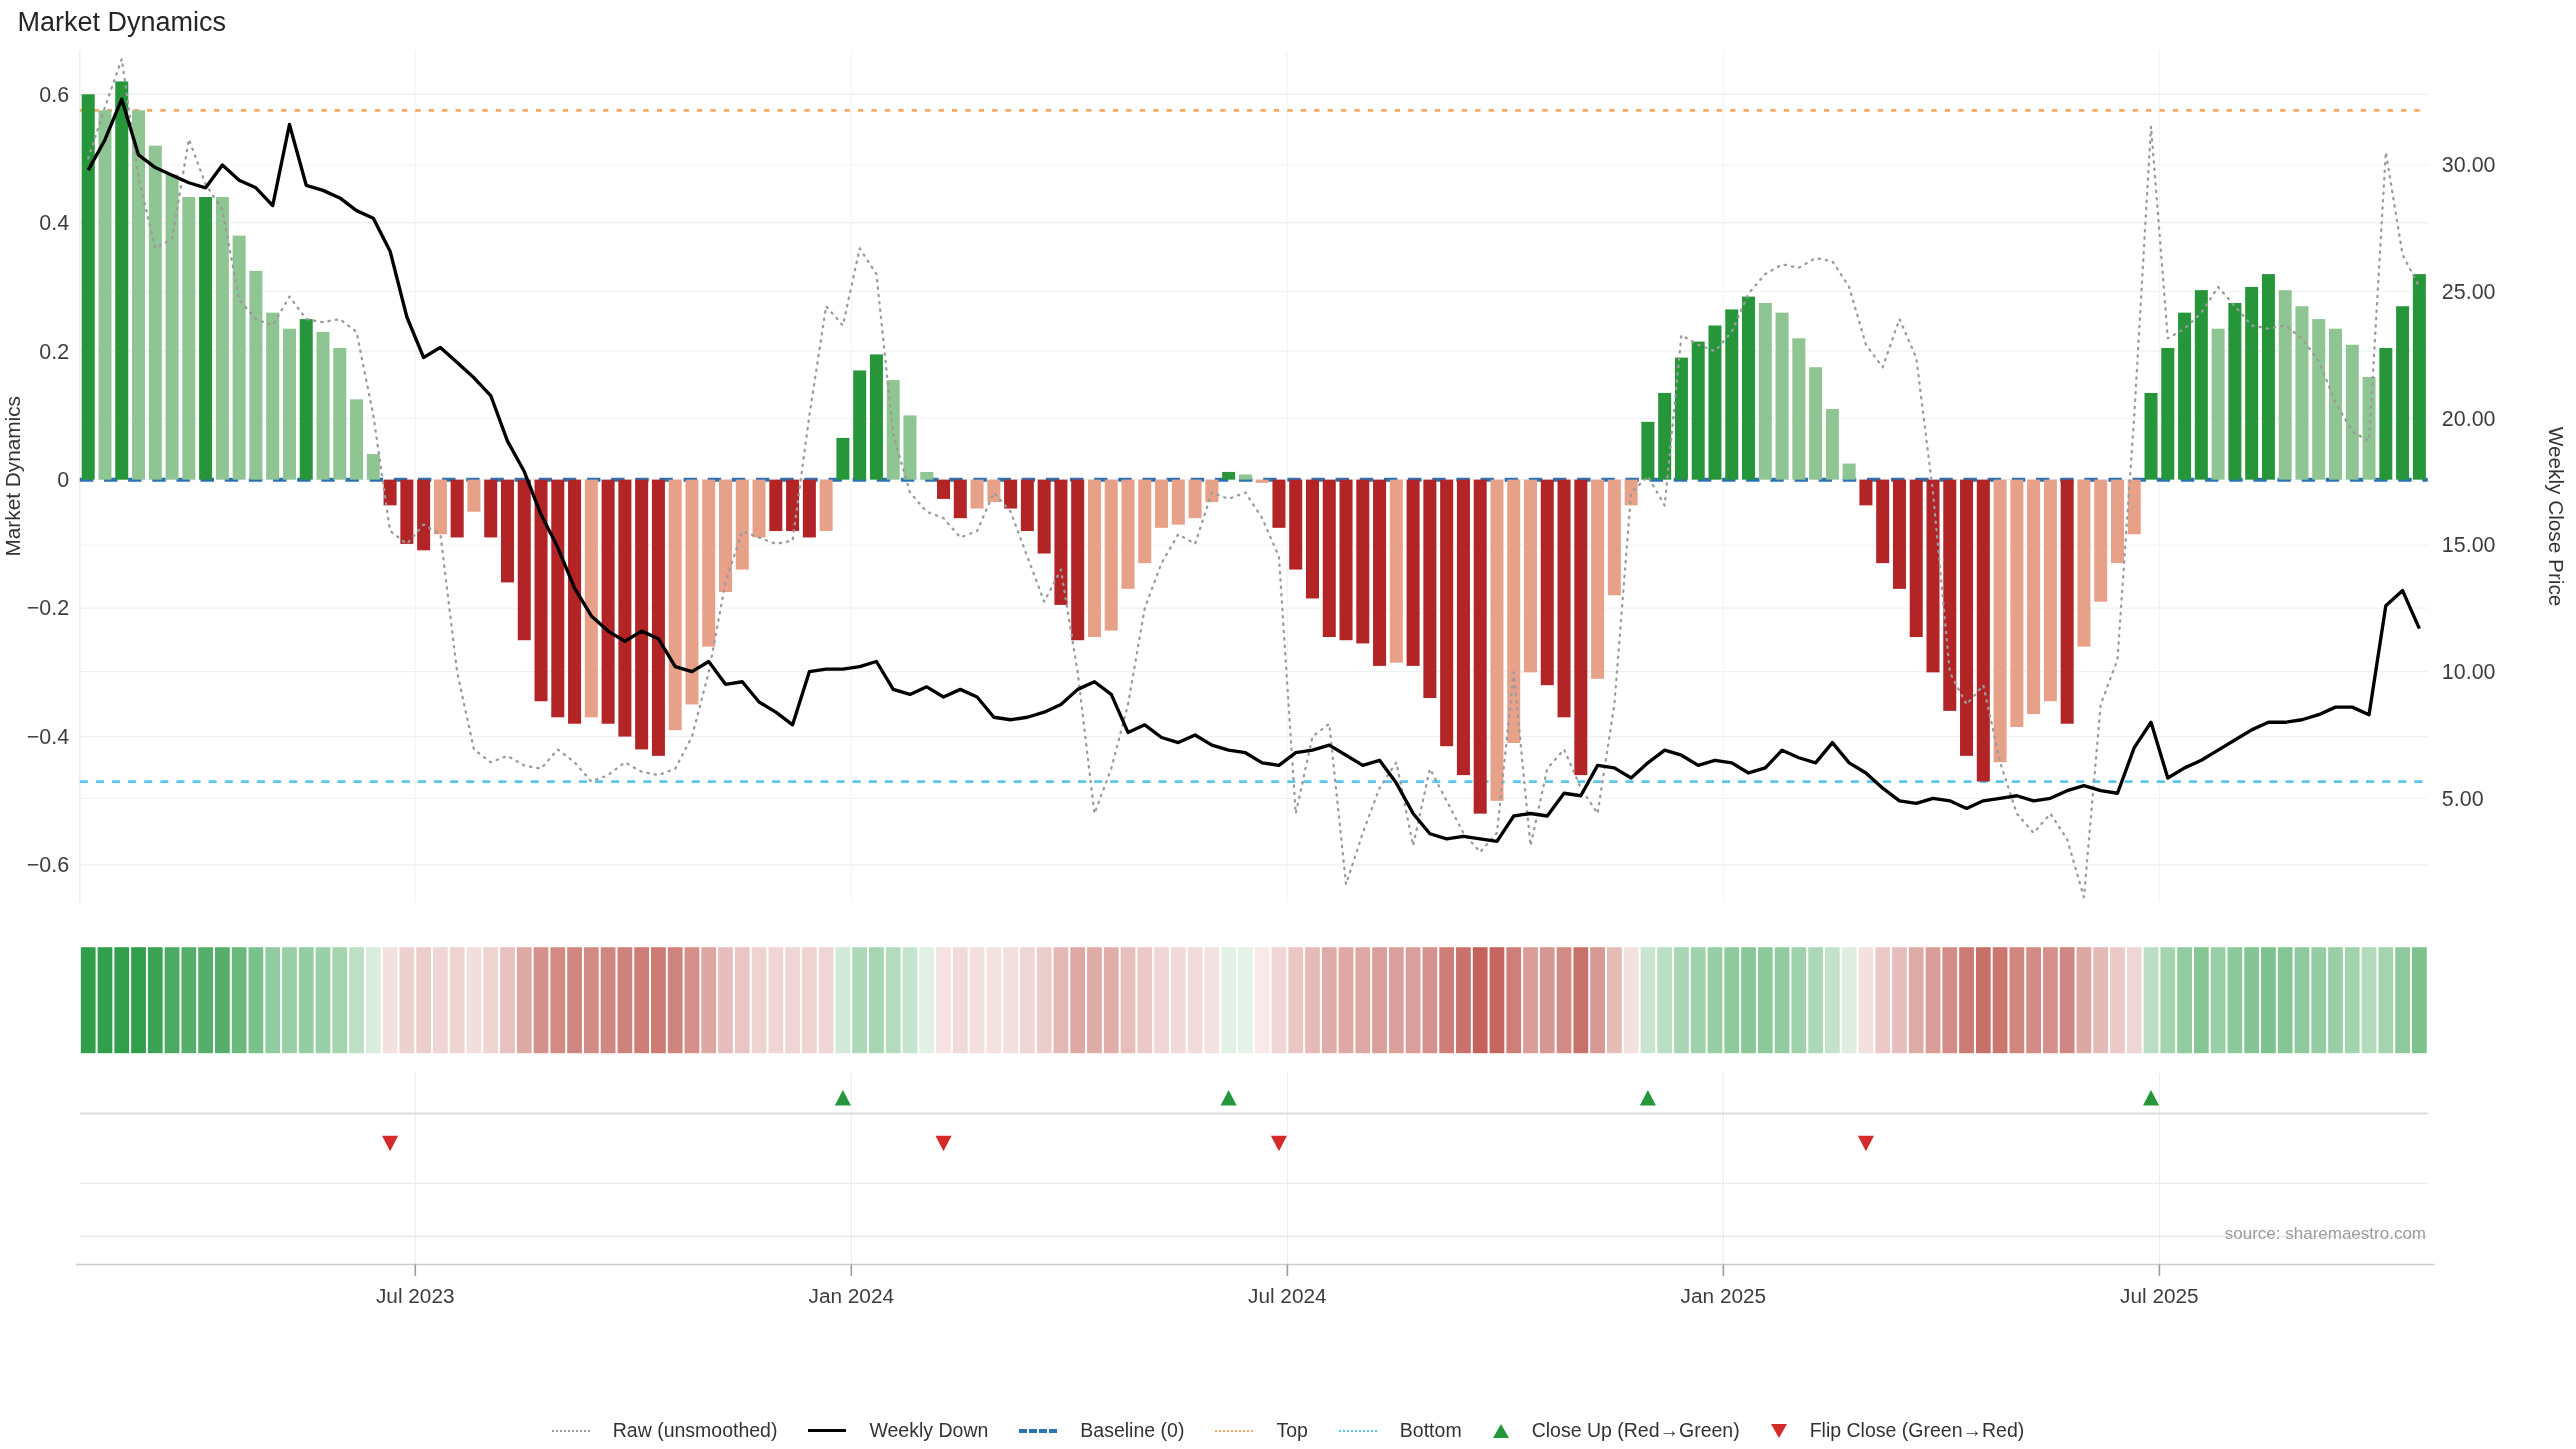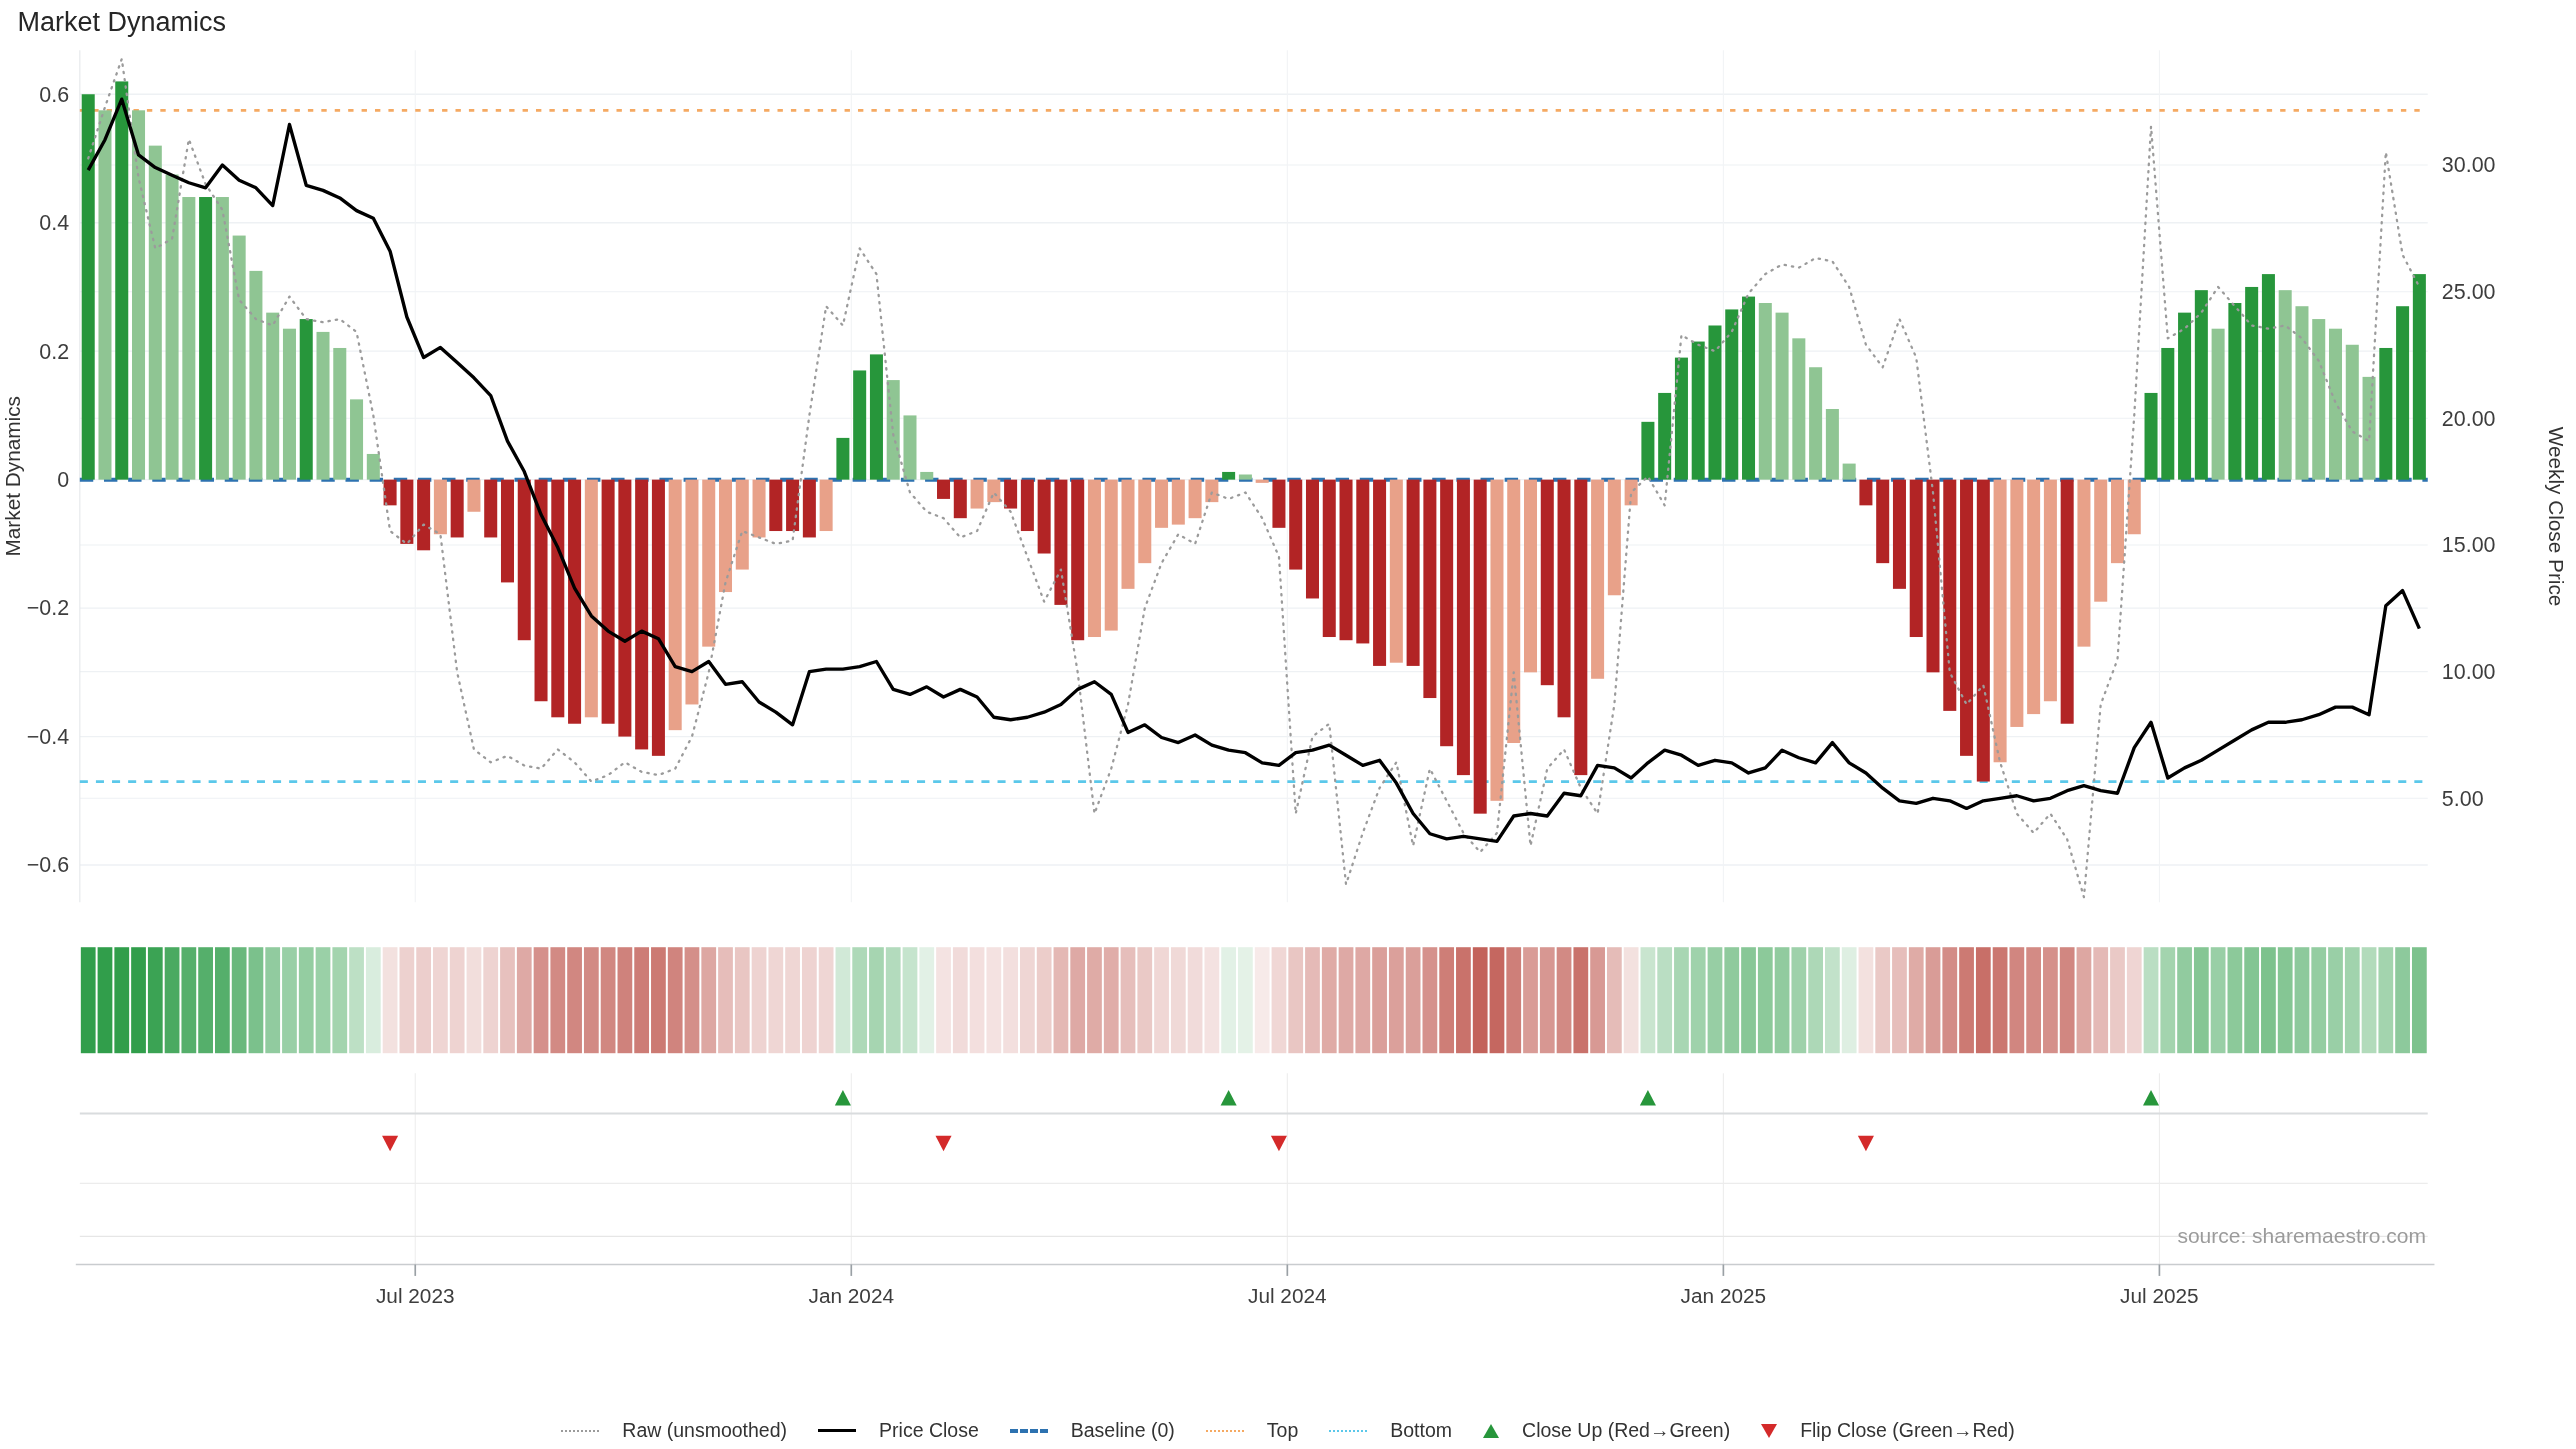--- a/index.html
+++ b/index.html
@@ -1,19 +1,19 @@
 <!DOCTYPE html>
 <html style="font-size:10.7px"><head>
 <meta charset="utf-8">
 <style>
   html,body{margin:0;padding:0;background:#ffffff;}
   body{width:2576px;height:1449px;position:relative;overflow:hidden;
        font-family:"Liberation Sans","DejaVu Sans",sans-serif;}
   .page-title{position:absolute;left:17.4px;top:6.7px;font-size:27px;color:#262626;}
-  .source-note{position:absolute;right:150px;top:1224px;font-size:21px;color:#9b9b9b;}
+  .source-note{position:absolute;right:150px;top:1224px;font-size:17px;color:#9b9b9b;}
   .legend{position:absolute;left:0;top:1419px;width:2576px;display:flex;
           justify-content:center;align-items:center;gap:31px;font-size:19.5px;color:#333;}
   .legend-item{display:flex;align-items:center;gap:23px;}
   .sw{display:inline-block;width:38px;height:0;}
   .sw-raw{border-top:2.7px dotted #9b9b9b;}
   .sw-close{border-top:3.4px solid #000;}
   .sw-baseline{border-top:4px dashed #2d72b0;}
   .sw-top{border-top:2.7px dotted #f5a962;}
   .sw-bottom{border-top:2.7px dotted #5bc8ea;}
   .tri-up{width:0;height:0;border-left:8.7px solid transparent;border-right:8.7px solid transparent;
@@ -401,21 +401,21 @@
 
 <div class="source-note">source: sharemaestro.com</div>
 
 <div class="legend">
   <div class="legend-item">
     <span class="sw sw-raw"></span>
     <span>Raw (unsmoothed)</span>
   </div>
   <div class="legend-item">
     <span class="sw sw-close"></span>
-    <span>Price Close</span>
+    <span>Weekly Down</span>
   </div>
   <div class="legend-item">
     <span class="sw sw-baseline"></span>
     <span>Baseline (0)</span>
   </div>
   <div class="legend-item">
     <span class="sw sw-top"></span>
     <span>Top</span>
   </div>
   <div class="legend-item">

